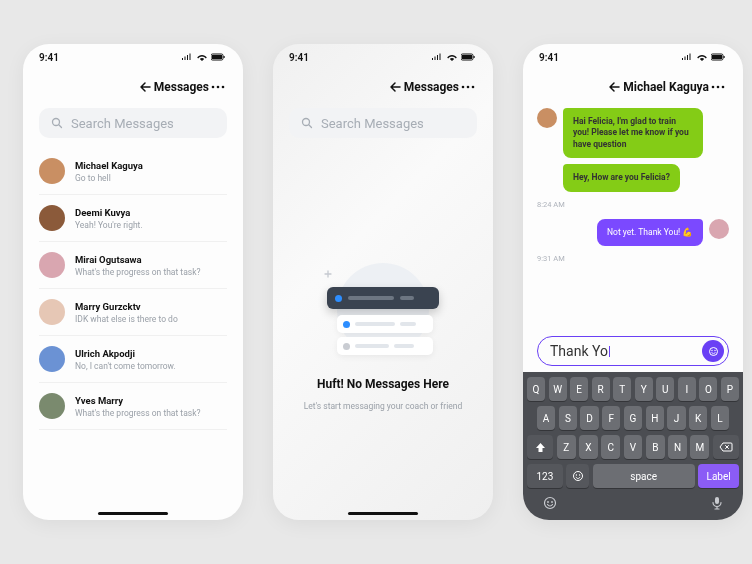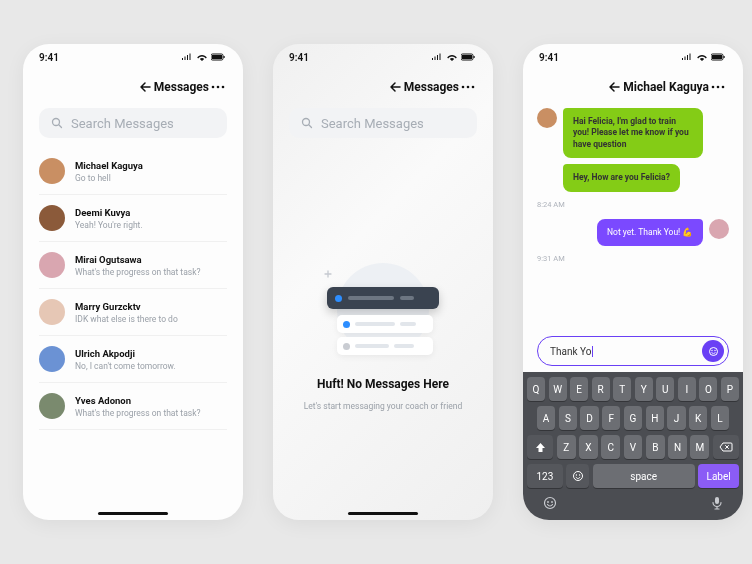--- a/index.html
+++ b/index.html
@@ -131,21 +131,21 @@
 
   .compose {
     margin: 2px 14px 6px;
     border:1.5px solid #6a40f5;
     border-radius:18px;
     height:30px;
     display:flex; align-items:center;
     padding:0 4px 0 12px;
     gap:8px;
   }
-  .compose .text { flex:1; font-size:10px; color:#333; display:flex; align-items:center;}
+  .compose .text { flex:1; font-size:14px; color:#333; display:flex; align-items:center;}
   .caret { display:inline-block; width:1px; height:11px; background:#6a40f5; margin-left:1px;}
   .send-btn {
     width:22px;height:22px;border-radius:50%;background:#6a40f5;
     display:flex;align-items:center;justify-content:center;color:#fff;
   }
 
   
   .kb {
     background:#4b4d52;
     padding: 5px 4px 8px;
@@ -246,21 +246,21 @@
       <div class="item">
         <div class="avatar" style="background:#6b92d4"></div>
     <div class="item-txt">
       <div class="item-name">Ulrich Akpodji</div>
       <div class="item-prev">No, I can't come tomorrow.</div>
     </div>
       </div>
       <div class="item">
         <div class="avatar" style="background:#7a8a6e"></div>
     <div class="item-txt">
-      <div class="item-name">Yves Adonon</div>
+      <div class="item-name">Yves Marry</div>
       <div class="item-prev">What's the progress on that task?</div>
     </div>
       </div>
     </div>
   <div class="home-indicator"></div>
 </div>
 
 <div class="phone">
   <div class="status-bar">
     <span>9:41</span>

